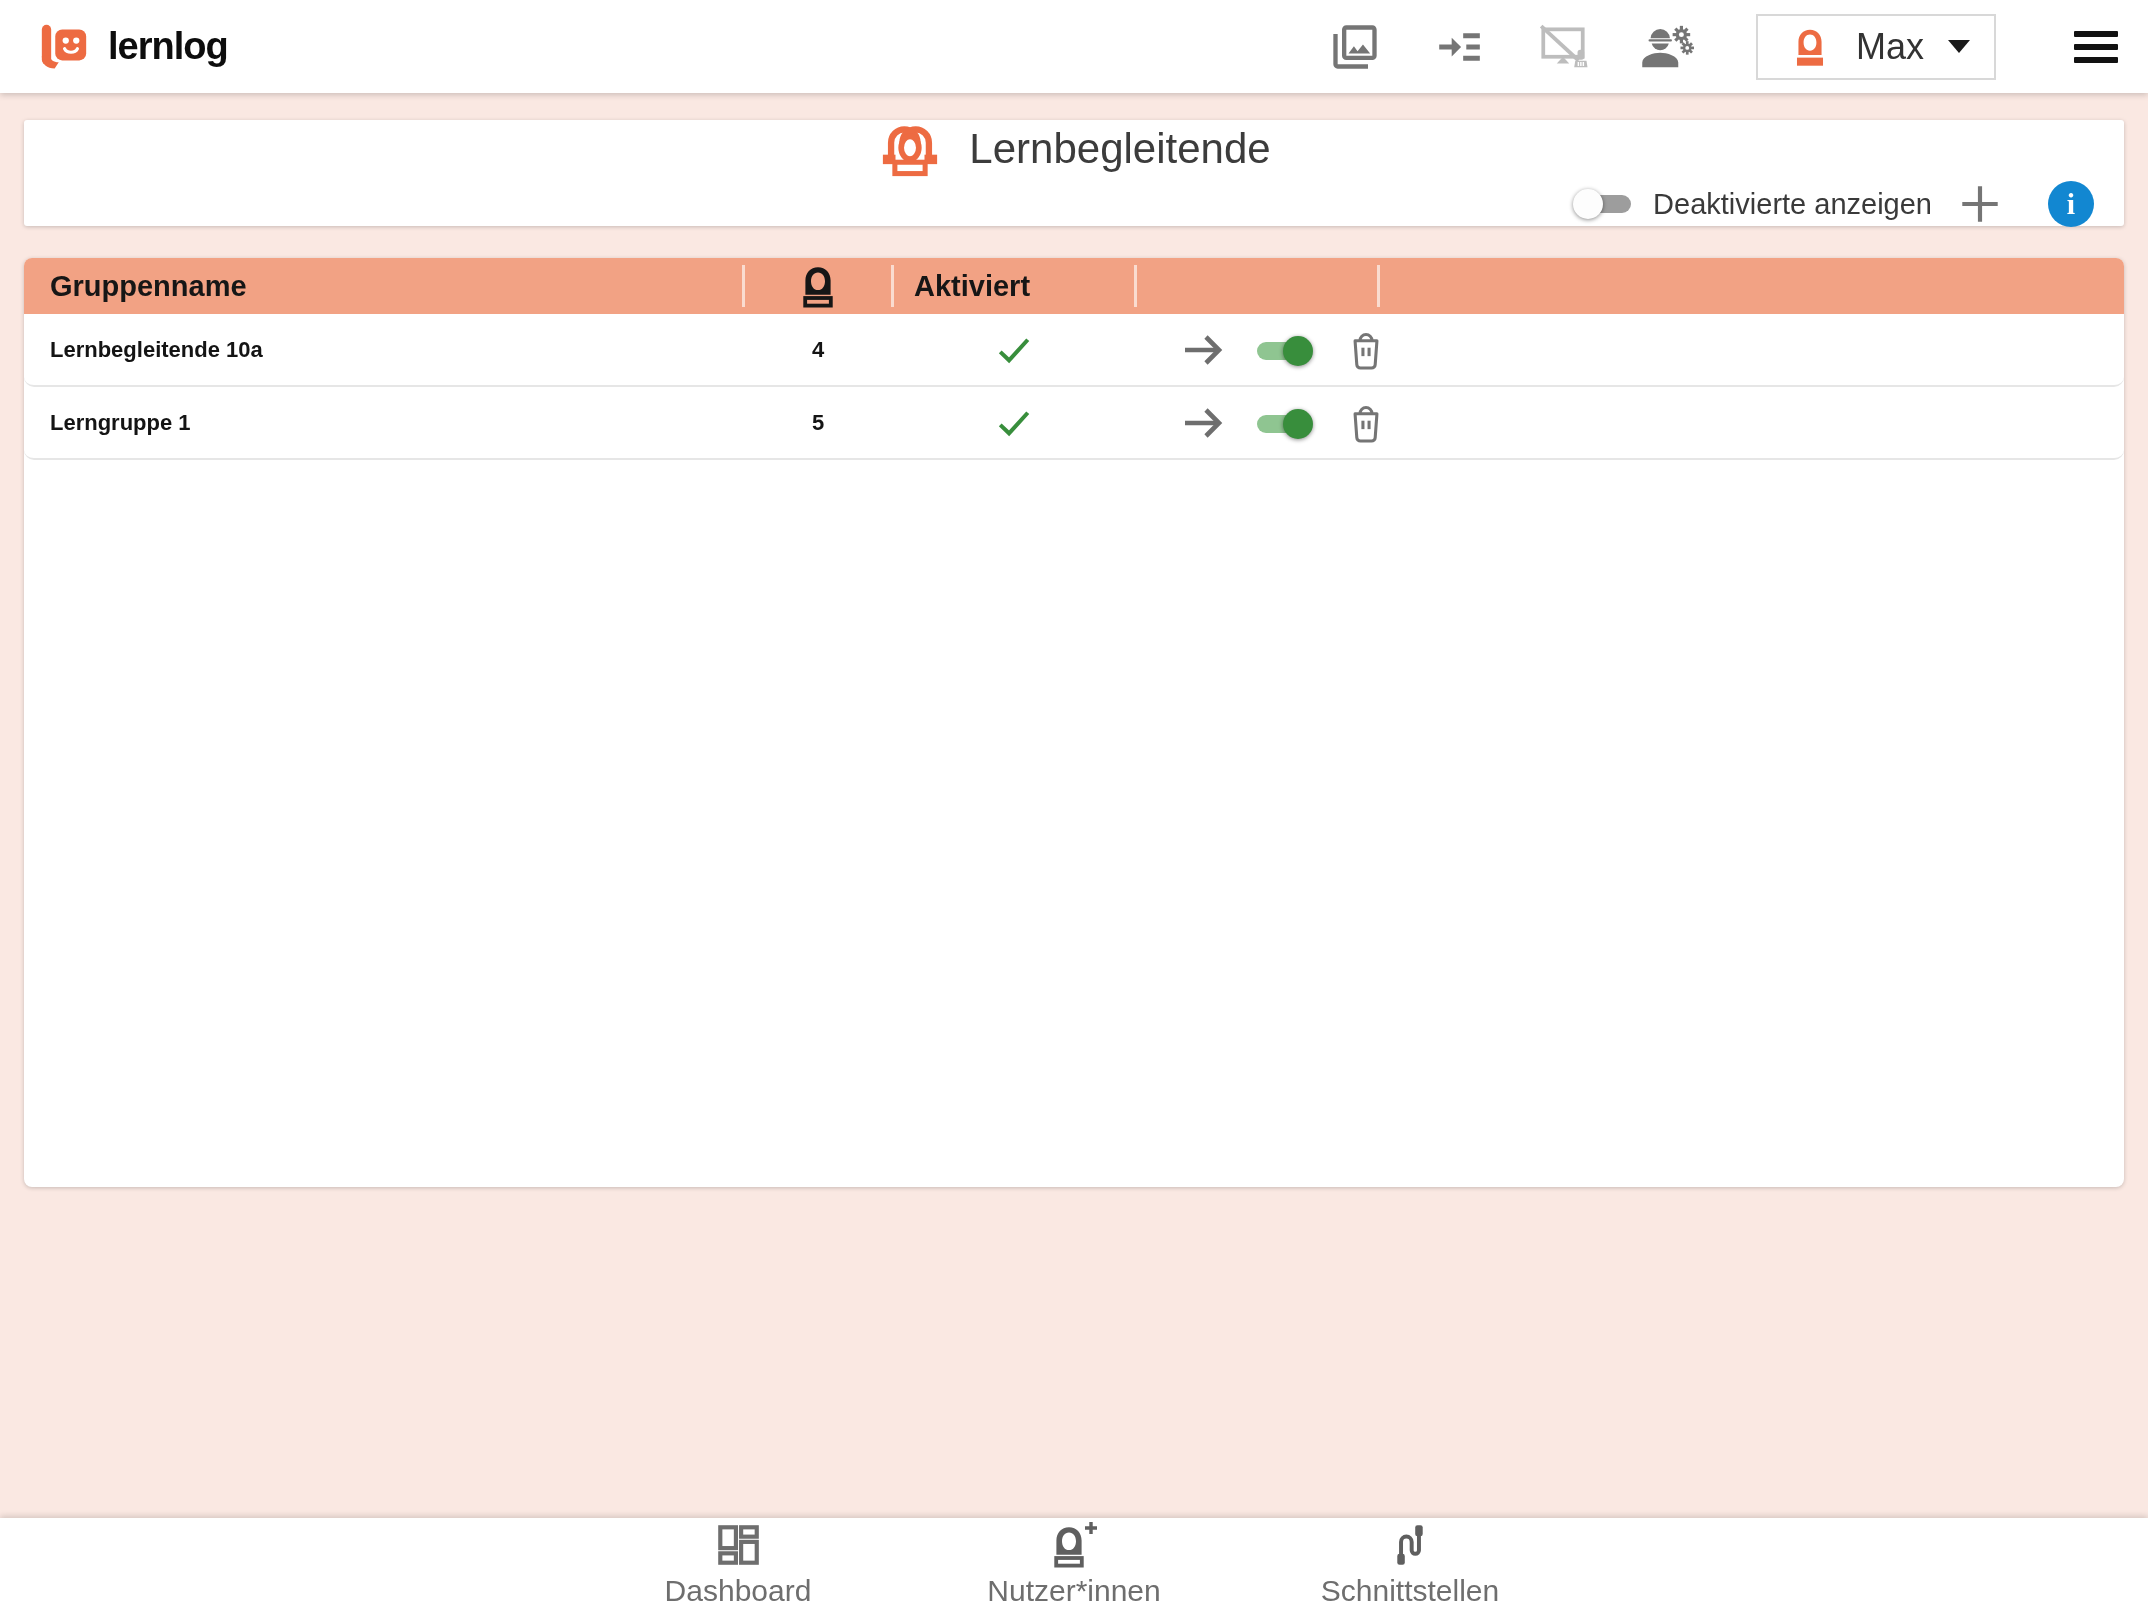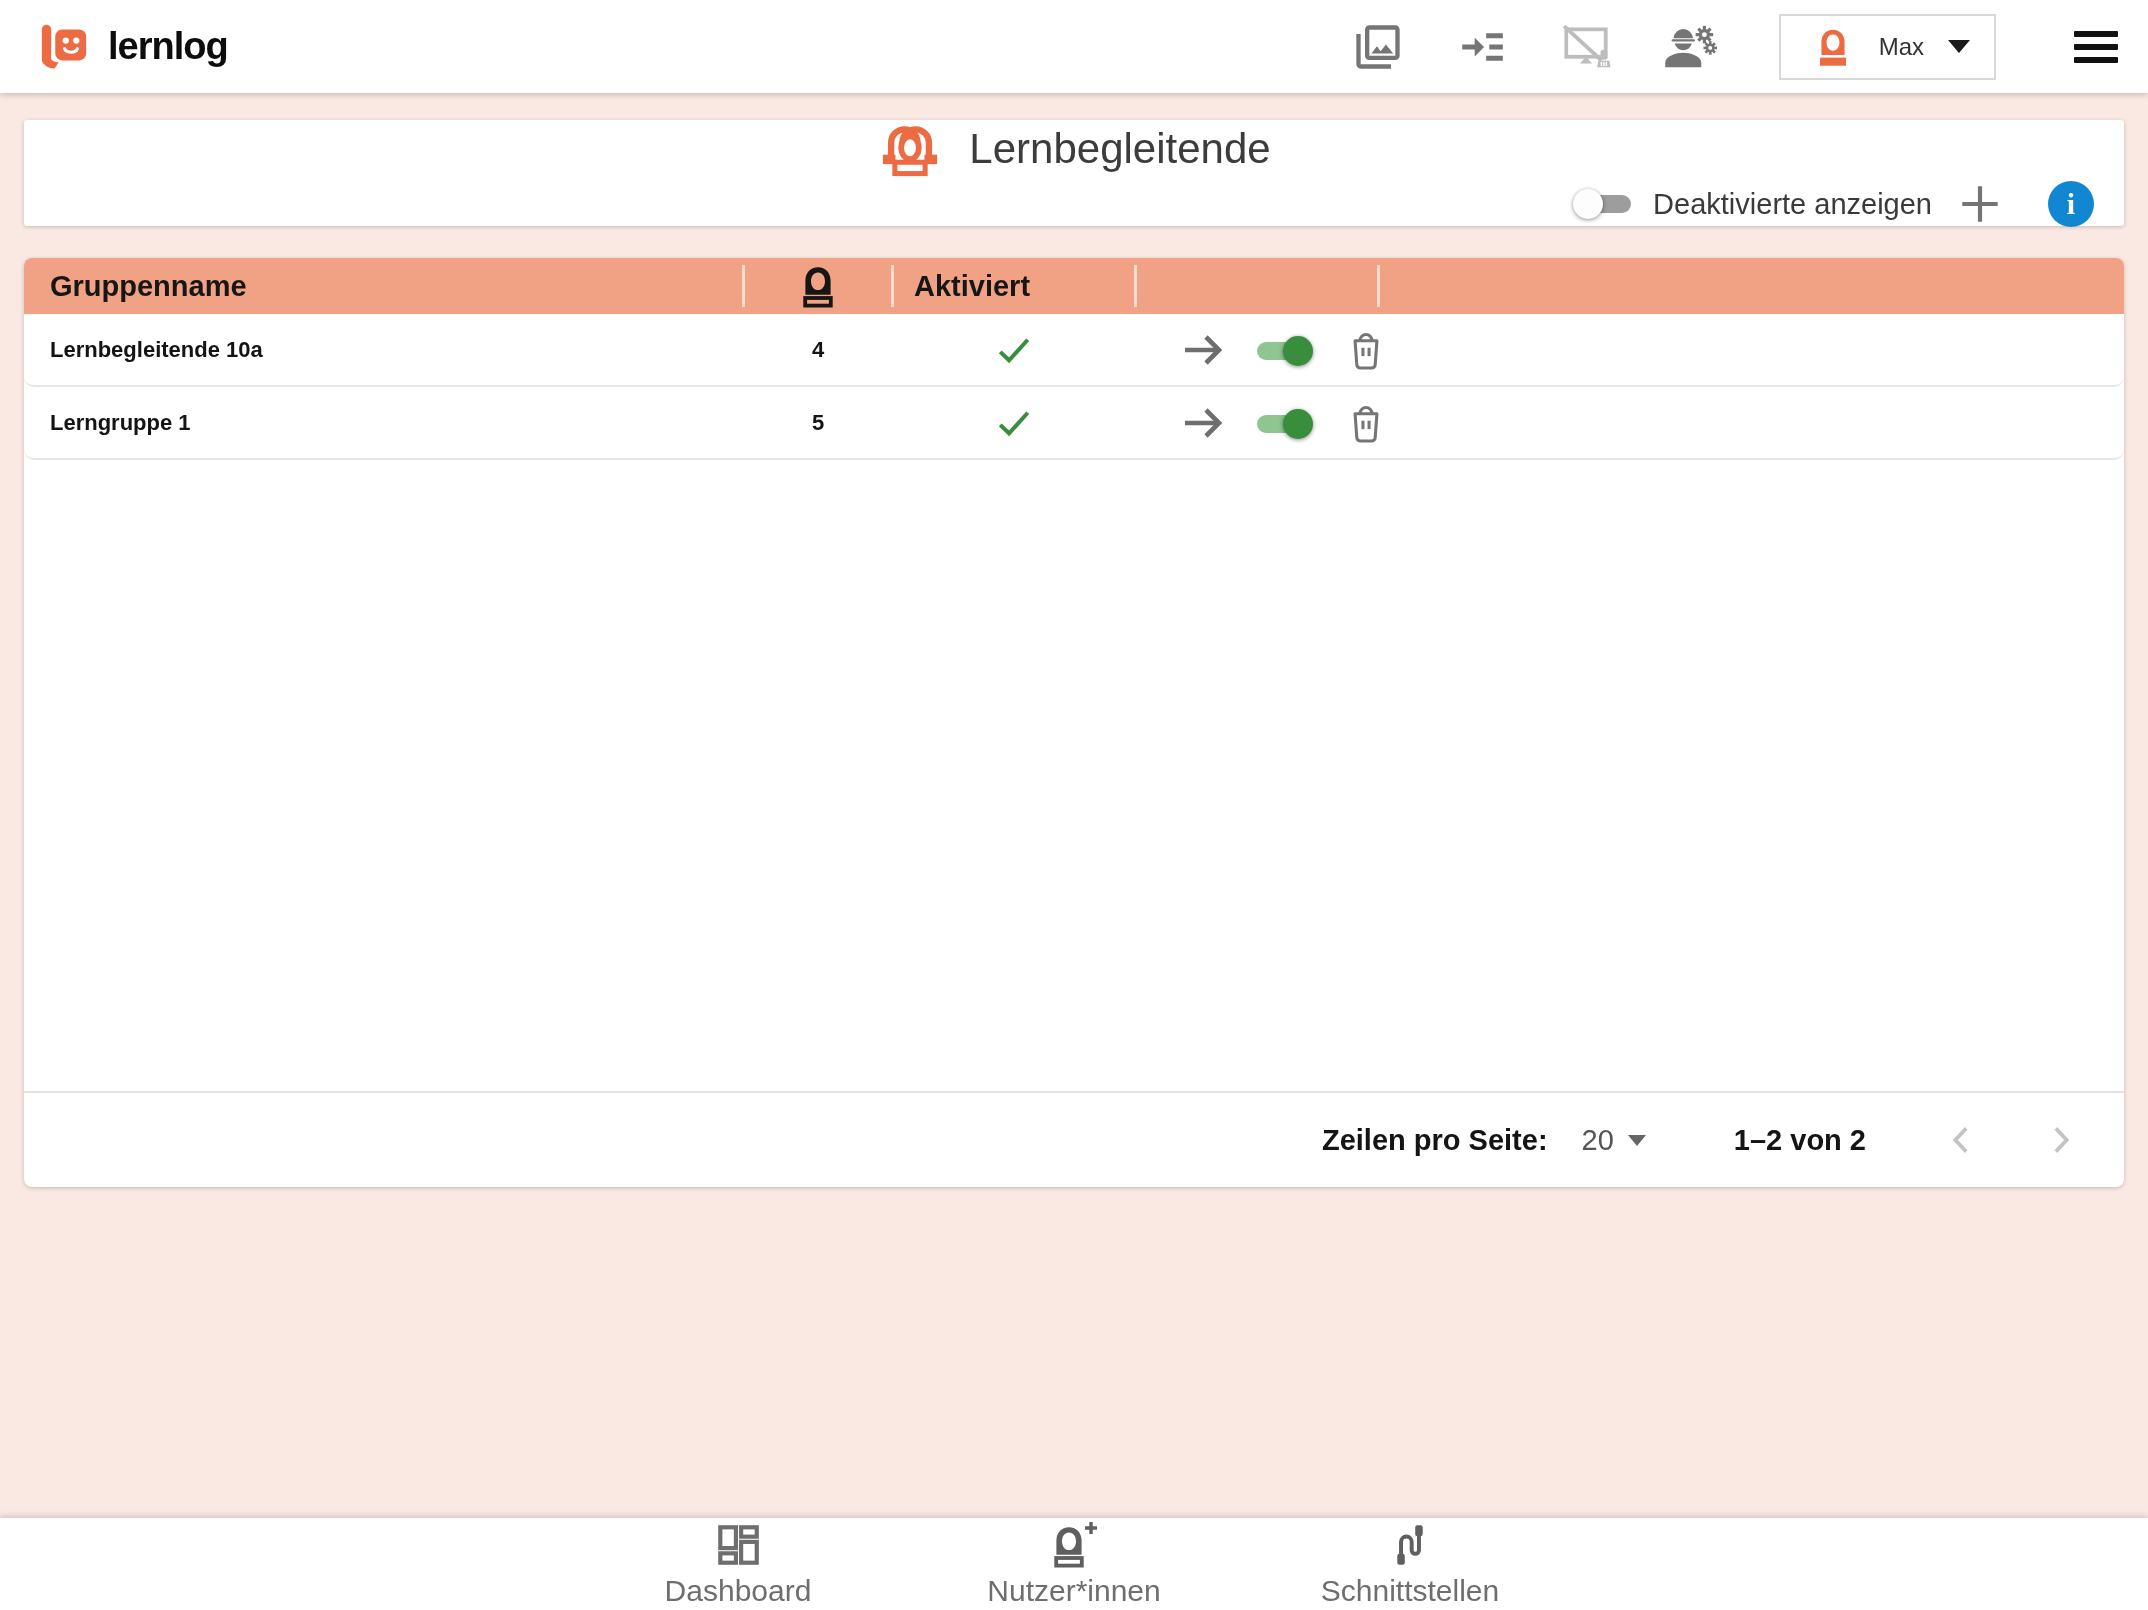--- a/index.html
+++ b/index.html
@@ -20,21 +20,21 @@
     padding: 0 30px 0 36px; box-shadow: 0 2px 6px rgba(0,0,0,.18); z-index: 10;
   }
   .brand { display: flex; align-items: center; gap: 16px; }
   .brand-text { font-size: 38px; font-weight: 700; color: #0D0D0D; letter-spacing: -1px; }
   .topbar-right { margin-left: auto; display: flex; align-items: center; gap: 50px; }
   .tool-icon { width: 54px; height: 54px; display: flex; align-items: center; justify-content: center; background: none; border: none; }
   .user-btn {
     display: flex; align-items: center; gap: 24px; background: #fff;
     border: 2px solid #D8D8D8; height: 66px; padding: 0 24px 0 30px; margin-left: 12px;
   }
-  .user-btn .label { font-size: 24px; color: #333; }
+  .user-btn .label { font-size: 36px; color: #333; }
   .caret-down { width: 0; height: 0; border-left: 11px solid transparent; border-right: 11px solid transparent; border-top: 13px solid #1A1A1A; }
   .menu-btn { background: none; border: none; display: flex; flex-direction: column; gap: 7px; margin-left: 28px; }
   .menu-btn span { display: block; width: 44px; height: 6px; background: #111; border-radius: 1px; }
 
   
   .card { background: #fff; margin: 0 24px; box-shadow: 0 1px 4px rgba(0,0,0,.20); }
 
   .header-card {
     position: absolute; top: 120px; left: 0; right: 0; height: 106px;
     display: flex; align-items: center; padding: 0 30px; border-radius: 3px; flex-direction: column;
@@ -332,38 +332,20 @@
           <line x1="13.6" y1="10.8" x2="13.6" y2="15.2"></line>
         </svg>
       </button>
     </div>
     <div></div>
       <div></div>
   </div>
 
   <div class="tbody-space" data-interactable="false"></div>
 
-  <div class="tfoot" data-interactable="false">
-    <span class="rpp-label" data-interactable="false">Zeilen pro Seite:</span>
-    <button class="rpp-select" data-interactable="true">
-      <span data-interactable="false">20</span>
-      <span class="rpp-caret" data-interactable="false"></span>
-    </button>
-    <span class="range-label" data-interactable="false">1–2 von 2</span>
-    <button class="pg-btn first" data-interactable="true">
-      <svg width="40" height="40" viewBox="0 0 24 24" fill="none" stroke="#C4C4C4" stroke-width="2.3">
-        <polyline points="14.5,5 8,12 14.5,19"></polyline>
-      </svg>
-    </button>
-    <button class="pg-btn" data-interactable="true">
-      <svg width="40" height="40" viewBox="0 0 24 24" fill="none" stroke="#C4C4C4" stroke-width="2.3">
-        <polyline points="9.5,5 16,12 9.5,19"></polyline>
-      </svg>
-    </button>
-  </div>
 </section>
 
 <nav class="bottomnav" data-interactable="false">
   <button class="nav-item" data-interactable="true">
     <span data-interactable="false">
       <svg width="50" height="50" viewBox="0 0 24 24" fill="none" stroke="#6E6E6E" stroke-width="2">
         <rect x="3.5" y="3.5" width="7.5" height="10"></rect>
         <rect x="3.5" y="16" width="7.5" height="4.5"></rect>
         <rect x="13.5" y="3.5" width="7.5" height="4.5"></rect>
         <rect x="13.5" y="10.5" width="7.5" height="10"></rect>

